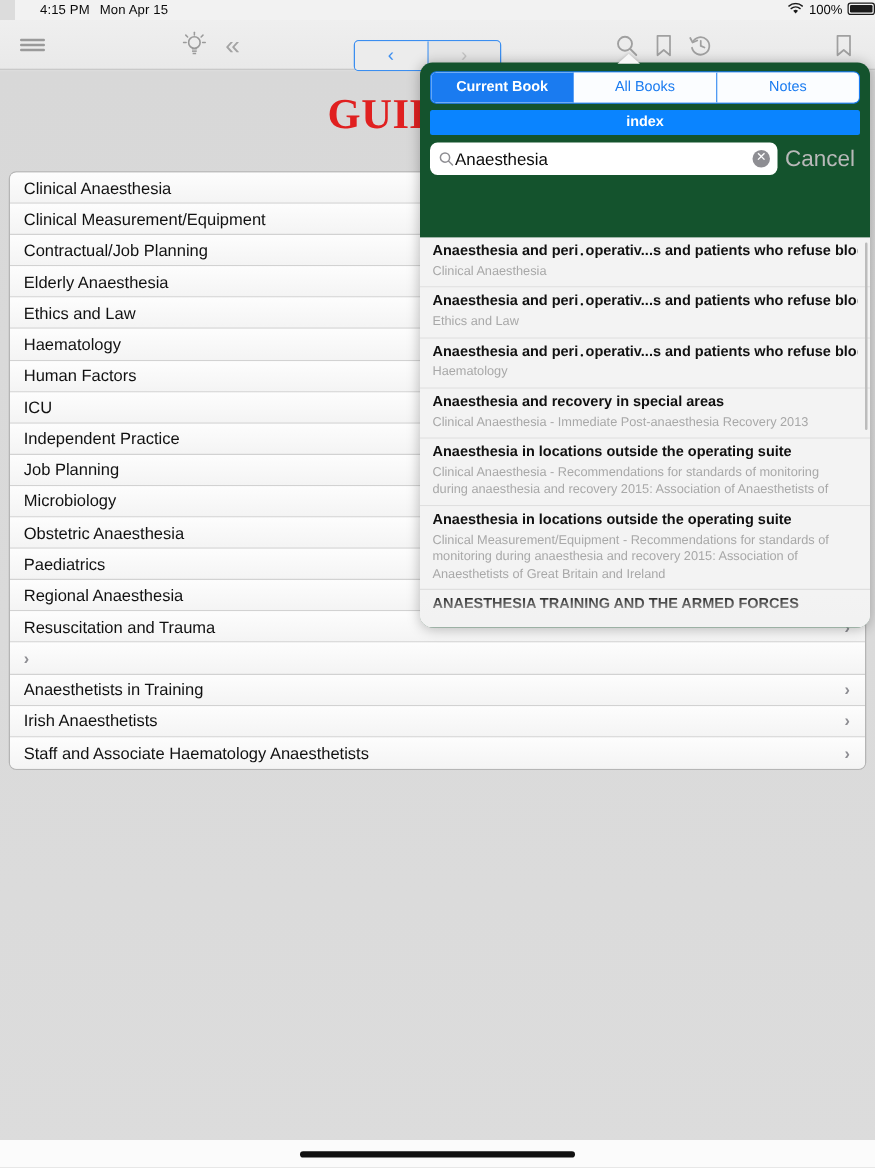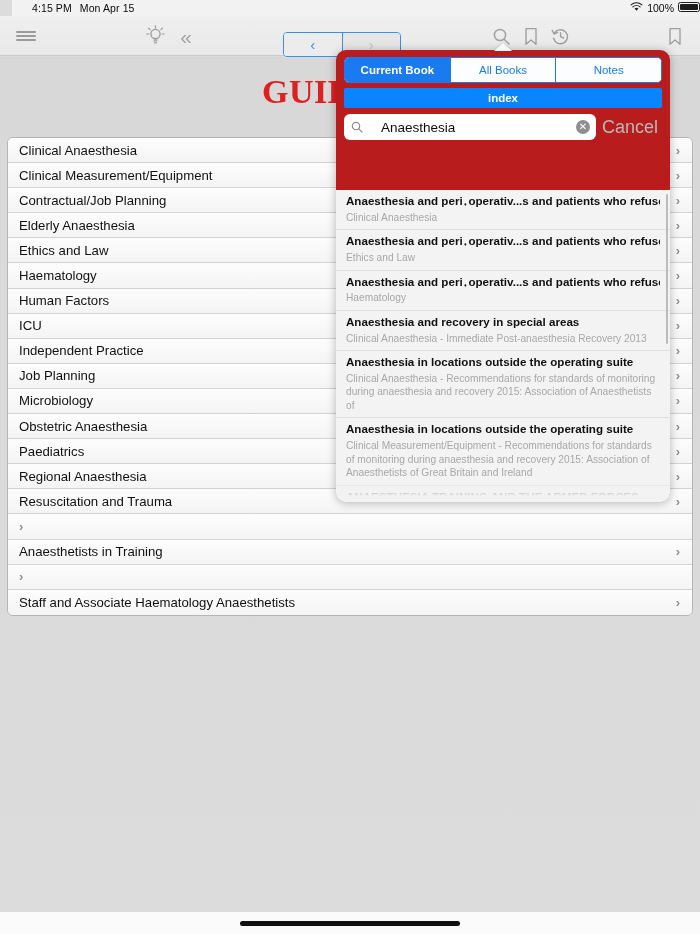--- a/index.html
+++ b/index.html
@@ -94,22 +94,22 @@
     background: linear-gradient(to bottom, #fdfdfd 0%, #f4f4f4 100%);
     padding-left: 11px; padding-right: 8px;
     font-size: 13.2px; color: #111;
   }
   .catrow:last-child { border-bottom: none; }
   .catrow .lbl { flex: 1; white-space: nowrap; overflow: hidden; }
   .chev { color: #8e8e93; font-size: 13px; font-weight: bold; padding-right: 4px; }
 
   
   .popover {
-    position: absolute; left: 336px; top: 50px; width: 334px; height: 452px;
-    background: #b91c1c; border-radius: 10px;
+    position: absolute; left: 336px; top: 50px; width: 360px; height: 452px;
+    background: #14532d; border-radius: 10px;
     box-shadow: 0 1px 10px rgba(0,0,0,.28);
     overflow: hidden;
   }
   .pop-arrow {
     position: absolute; left: 494px; top: 43px;
     width: 0; height: 0;
     border-left: 9px solid transparent; border-right: 9px solid transparent;
     border-bottom: 8px solid #f7f7f7;
     filter: drop-shadow(0 -1px 1px rgba(0,0,0,.12));
     z-index: 3;
@@ -131,21 +131,21 @@
     margin: 5px 8px 0 8px; height: 20px; background: #0a84ff;
     display: flex; align-items: center; justify-content: center;
     font-size: 11.5px; color: #fff; font-weight: 700; border-radius: 2px;
   }
 
   .searchrow {
     margin: 6px 8px 0 8px; height: 26px; display: flex; align-items: center; gap: 6px;
   }
   .searchfield {
     flex: 1; height: 26px; background: #fff; border-radius: 6px;
-    display: flex; align-items: center; padding: 0 6px 0 7px; gap: 18px;
+    display: flex; align-items: center; padding: 0 6px 0 7px; gap: 1px;
   }
   .searchfield .q { color: #8e8e93; display: flex; }
   .searchfield .val { flex: 1; font-size: 13.5px; color: #0b0b0b; }
   .clear-x {
     width: 14px; height: 14px; border-radius: 50%; background: #8e8e93;
     color: #fff; font-size: 10px; line-height: 14px; text-align: center;
     font-family: "DejaVu Sans", sans-serif;
   }
   .cancel { font-size: 18px; color: #b9b9b9; padding-right: 4px; }
 
@@ -334,20 +334,21 @@
         <span class="chev">›</span>
       </div>
     <div class="catrow">
         <span class="chev">›</span>
       </div>
     <div class="catrow">
         <span class="lbl">Anaesthetists in Training</span>
         <span class="chev">›</span>
       </div>
     <div class="catrow">
+        <span class="lbl">Irish Anaesthetists</span>
         <span class="chev">›</span>
       </div>
     <div class="catrow">
         <span class="lbl">Staff and Associate Haematology Anaesthetists</span>
         <span class="chev">›</span>
       </div>
   </div>
 
   <div class="pop-arrow"></div>
   <div class="popover">

